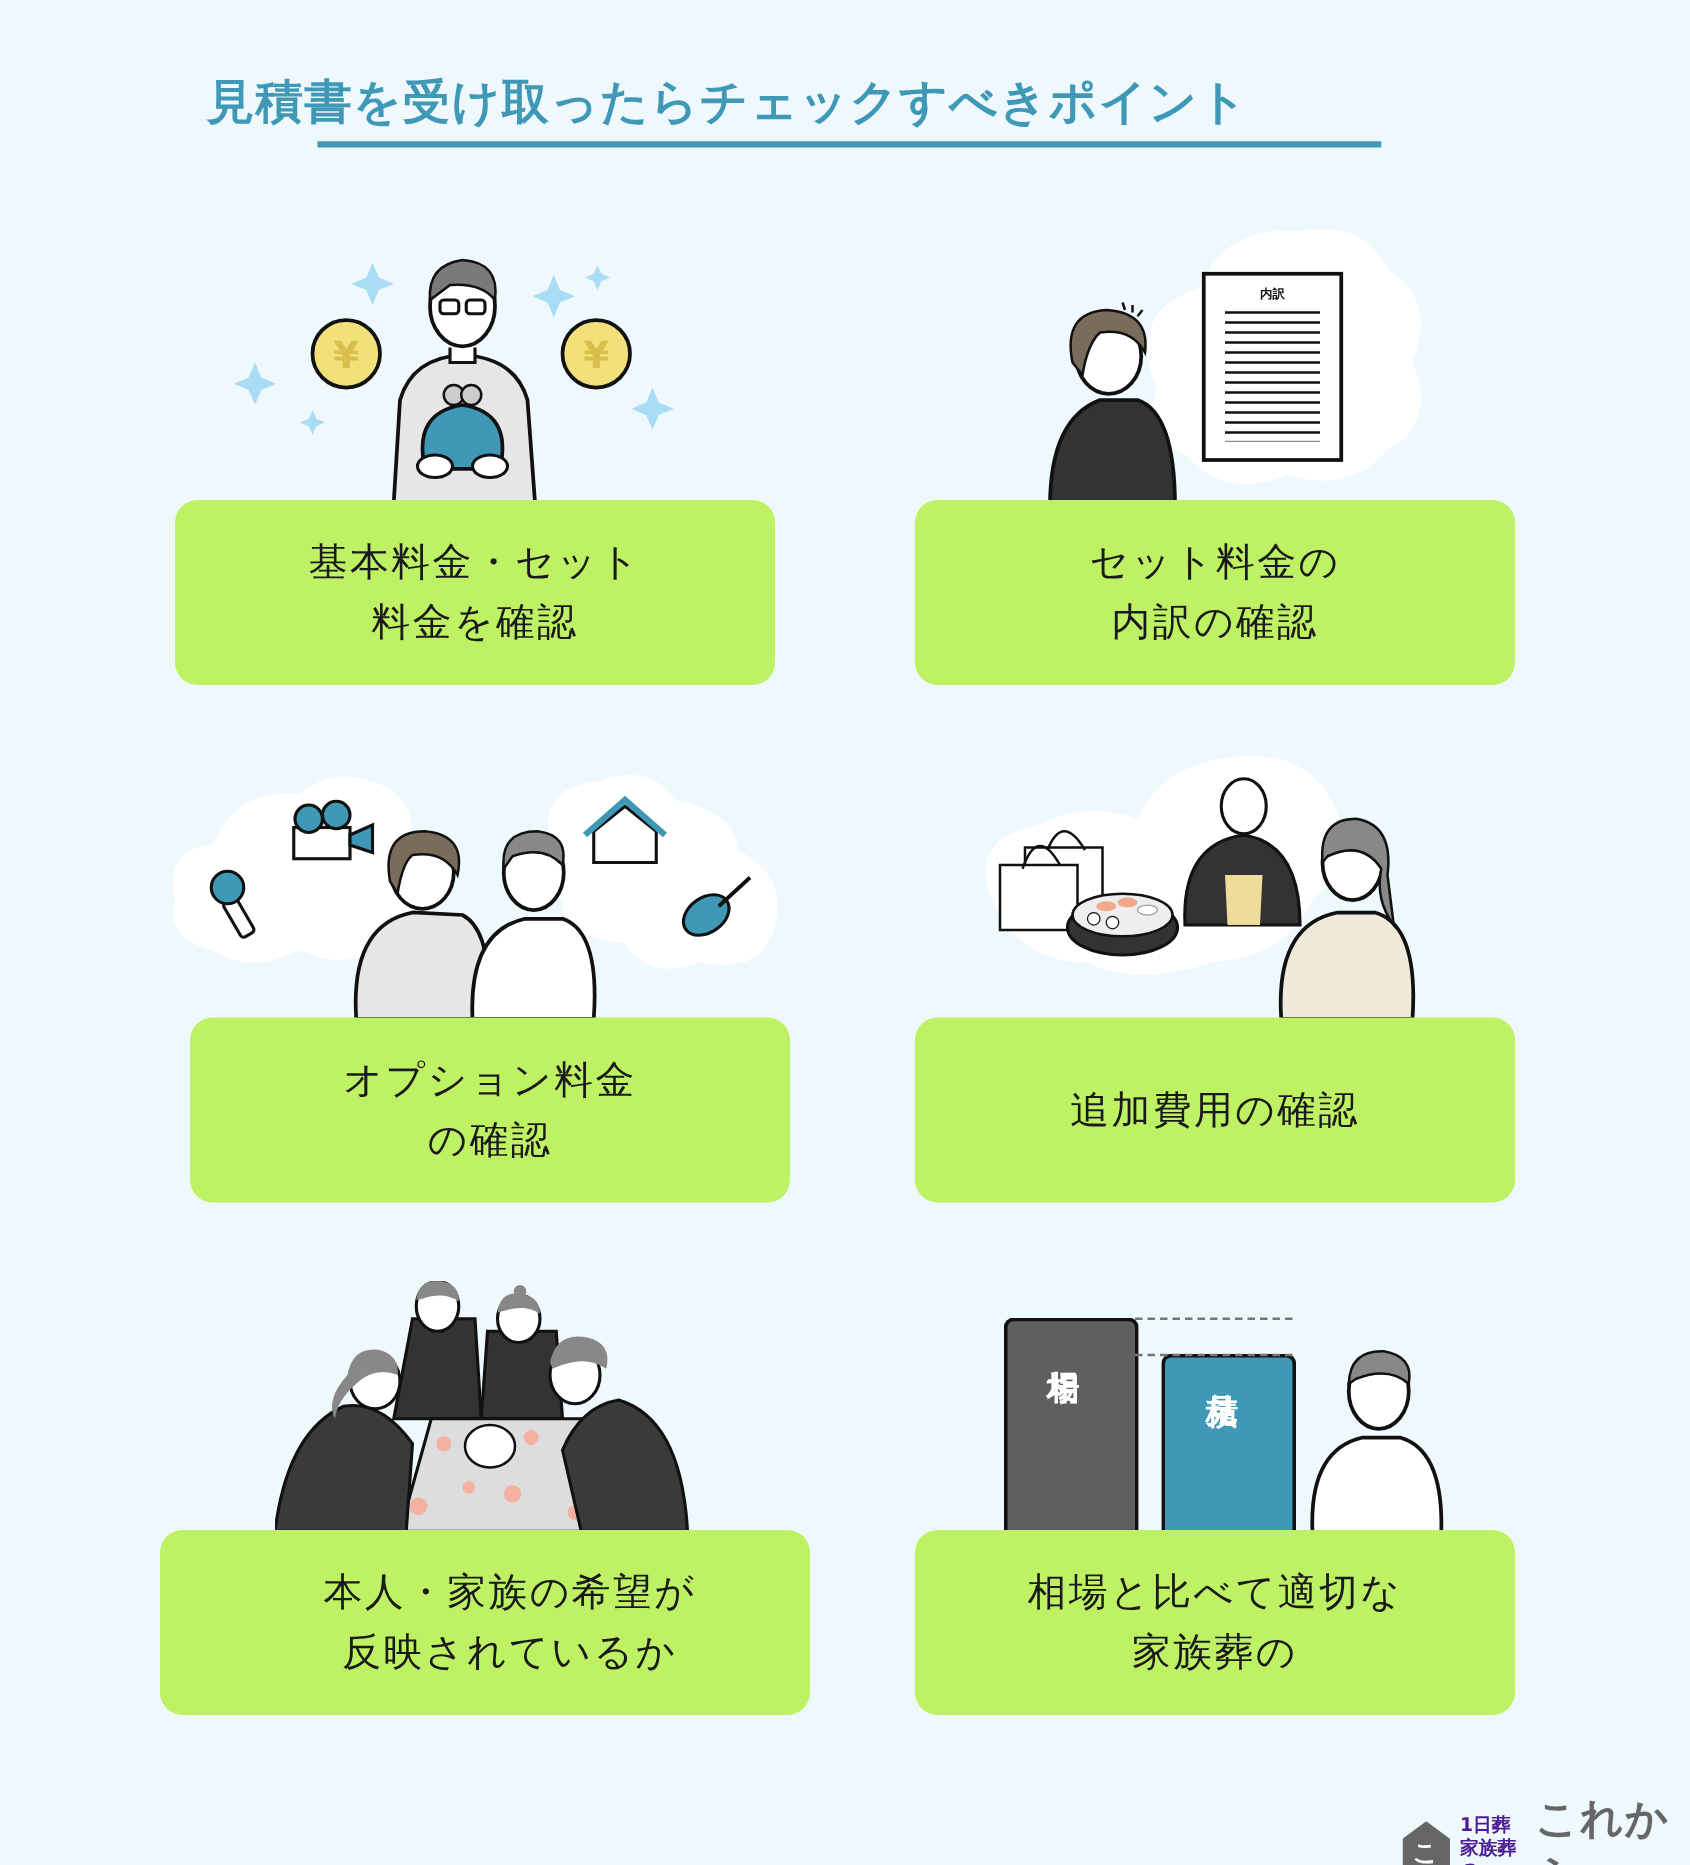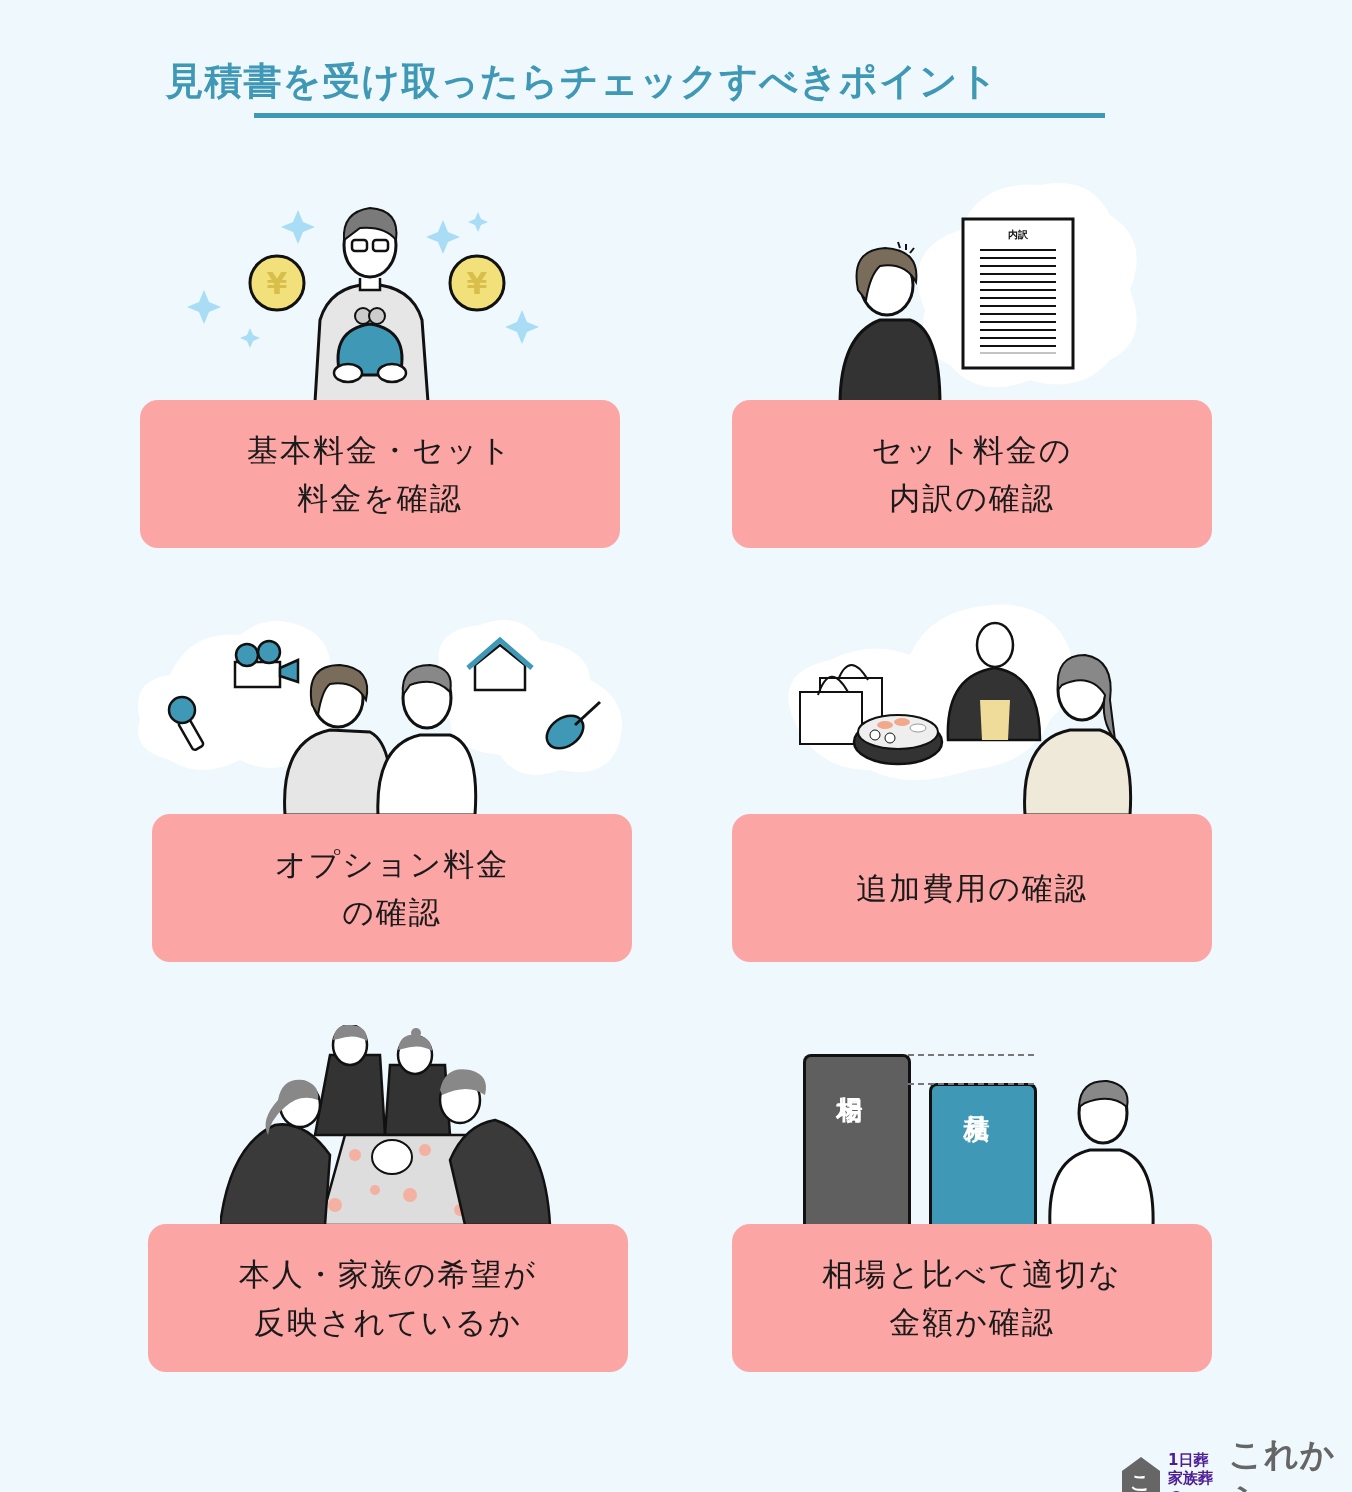--- a/index.html
+++ b/index.html
@@ -8,21 +8,21 @@
     font-family: "DejaVu Sans", "Liberation Sans", sans-serif; color:#222;
   }
   .title {
     position:absolute; left:0; width:1164px; top:56px; text-align:center;
     font-size:38px; font-weight:bold; color:#3F98B5; letter-spacing:1px;
   }
   .title-rule {
     position:absolute; left:254px; width:851px; top:113px; height:5px; background:#3F98B5;
   }
   .card {
-    position:absolute; width:480px; height:148px; background:#fca5a5; border-radius:18px;
+    position:absolute; width:480px; height:148px; background:#bef264; border-radius:18px;
     display:flex; align-items:center; justify-content:center; text-align:center;
     font-size:31px; line-height:48px; color:#1a1a1a; white-space:pre-line; letter-spacing:2px;
   }
   .illus { position:absolute; }
   .logo { position:absolute; left:1122px; top:1432px; display:flex; align-items:center; gap:8px; color:#666; }
   .logo-small { font-size:15px; line-height:18px; font-weight:bold; color:#4c1d95; }
   .logo-big { font-size:34px; font-weight:bold; color:#666; letter-spacing:1px; }
 </style>
 </head>
 <body>
@@ -190,27 +190,27 @@
   <span>セット料金の
 内訳の確認</span>
 </div>
 <div class="card" style="left:140px;top:814px;margin-left:12px;">
   <span>オプション料金
 の確認</span>
 </div>
 <div class="card" style="left:732px;top:814px;justify-content:center;">
   <span>追加費用の確認</span>
 </div>
-<div class="card" style="left:148px;top:1224px;">
+<div class="card" style="left:128px;top:1224px;padding-left:40px;">
   <span>本人・家族の希望が
 反映されているか</span>
 </div>
 <div class="card" style="left:732px;top:1224px;">
   <span>相場と比べて適切な
-金額か確認</span>
+家族葬の</span>
 </div>
 
 <div class="logo">
   <div style="position:relative;width:38px;height:42px;">
     <svg width="38" height="42" viewBox="0 0 38 42">
         <path d="M0 14 L19 0 L38 14 L38 42 L0 42 Z" fill="#666"></path>
       </svg>
     <span style="position:absolute;left:8px;top:12px;color:#fff;font-size:20px;font-weight:bold;">こ</span>
   </div>
   <div style="display:flex;flex-direction:column;">

